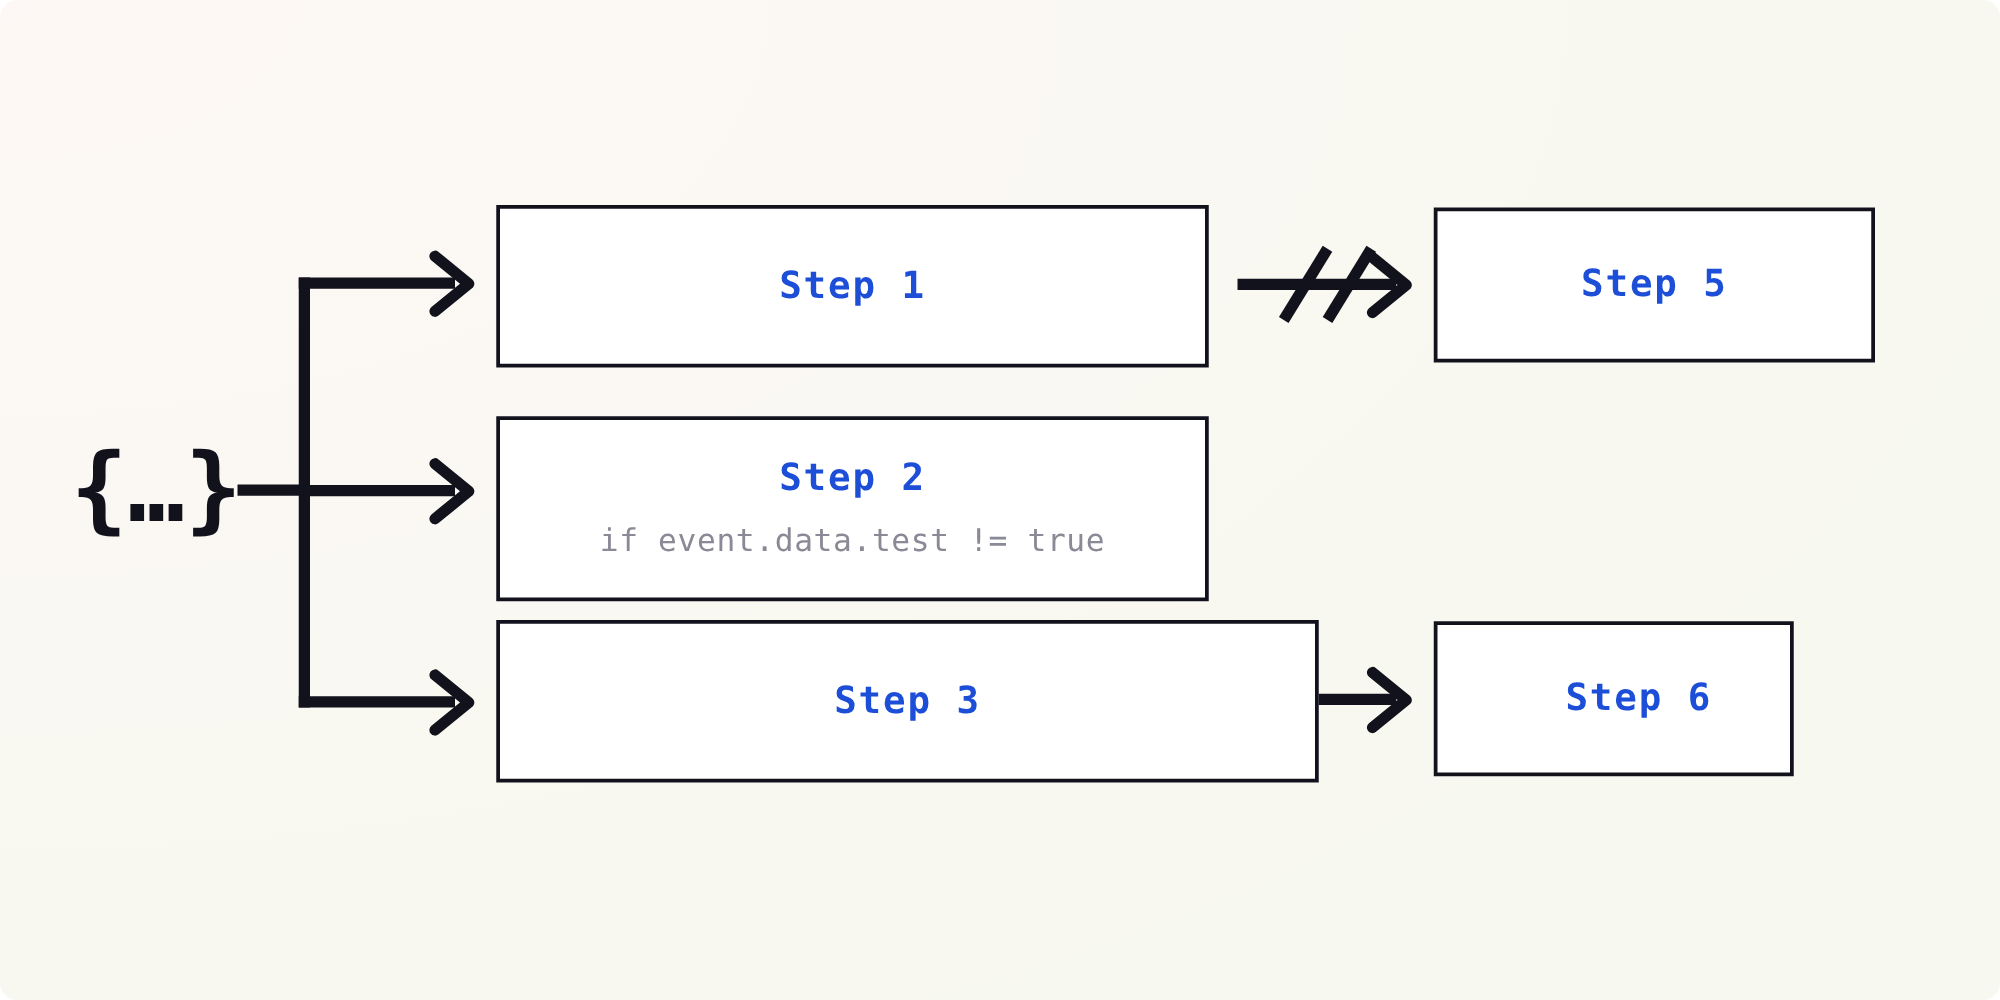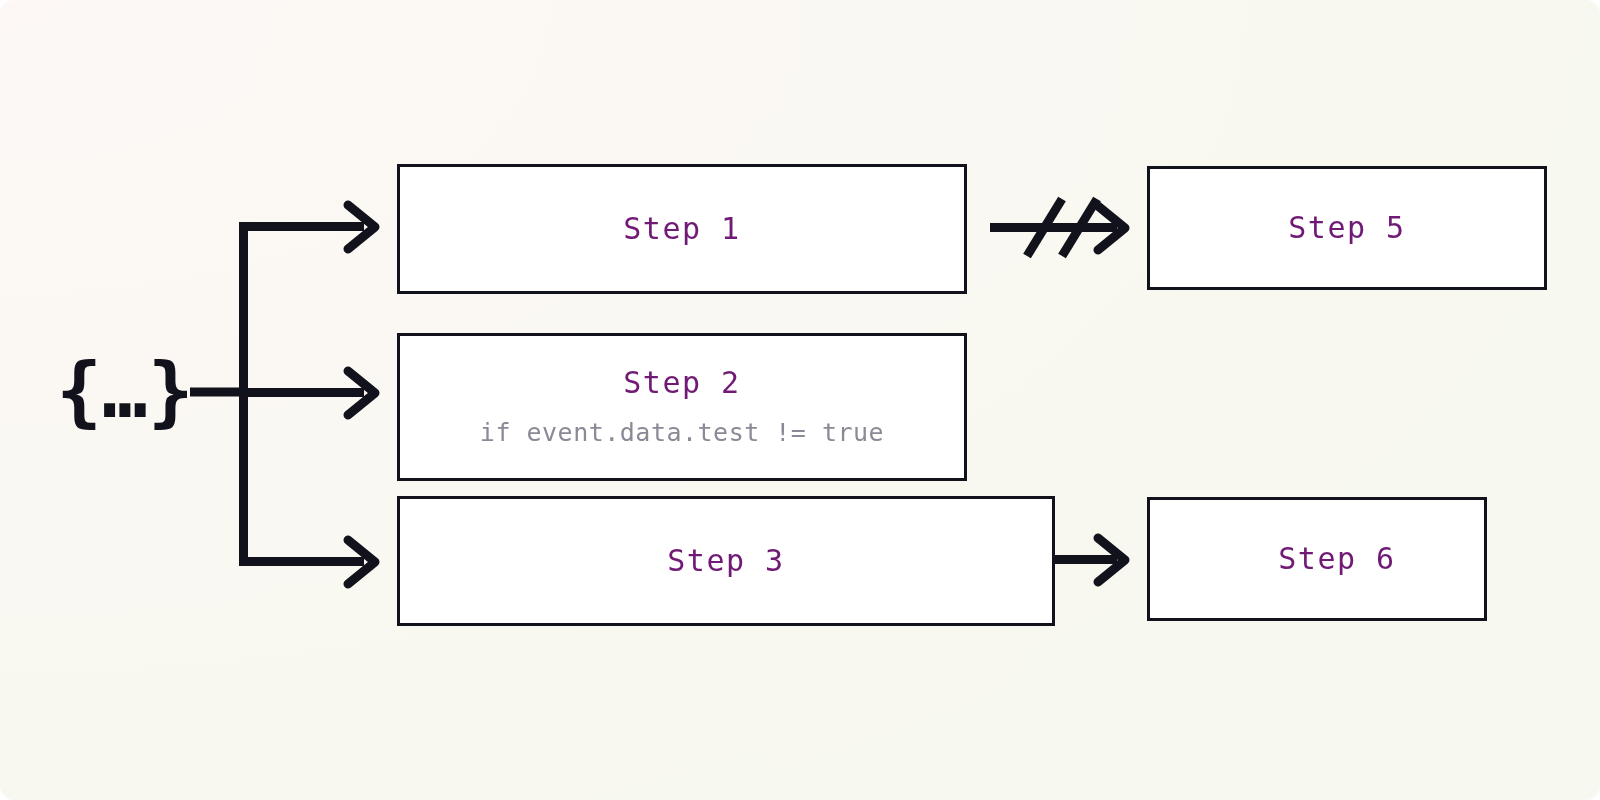--- a/index.html
+++ b/index.html
@@ -54,24 +54,24 @@
     box-sizing: border-box;
     background: #ffffff;
     border: 3px solid #12121c;
     display: flex;
     flex-direction: column;
     align-items: center;
     justify-content: center;
   }
   .node-title {
     font-family: "DejaVu Sans Mono", "Liberation Mono", monospace;
-    font-weight: normal;
+    font-weight: bold;
     font-size: 30px;
     letter-spacing: 1.5px;
-    color: #701a75;
+    color: #1d4ed8;
     line-height: 1.15;
     white-space: pre;
   }
   .node-sub {
     font-family: "DejaVu Sans Mono", "Liberation Mono", monospace;
     font-weight: normal;
     font-size: 25px;
     letter-spacing: 0.5px;
     color: #8a8a96;
     line-height: 1.2;
@@ -152,21 +152,21 @@
 
   <div class="node" style="left:397px; top:333px; width:570px; height:148px;">
     <span class="node-title">Step 2</span>
     <span class="node-sub">if event.data.test != true</span>
   </div>
 
   <div class="node" style="left:397px; top:496px; width:658px; height:130px;">
     <span class="node-title">Step 3</span>
   </div>
 
-  <div class="node" style="left:1147px; top:166px; width:400px; height:124px;">
+  <div class="node" style="left:1147px; top:166px; width:353px; height:124px;">
     <span class="node-title">Step 5</span>
   </div>
 
-  <div class="node" style="left:1147px; top:497px; width:340px; height:124px;padding-left:40px;">
+  <div class="node" style="left:1147px; top:497px; width:288px; height:124px;padding-left:40px;">
     <span class="node-title">Step 6</span>
   </div>
 
 </div>
 
 </body></html>

